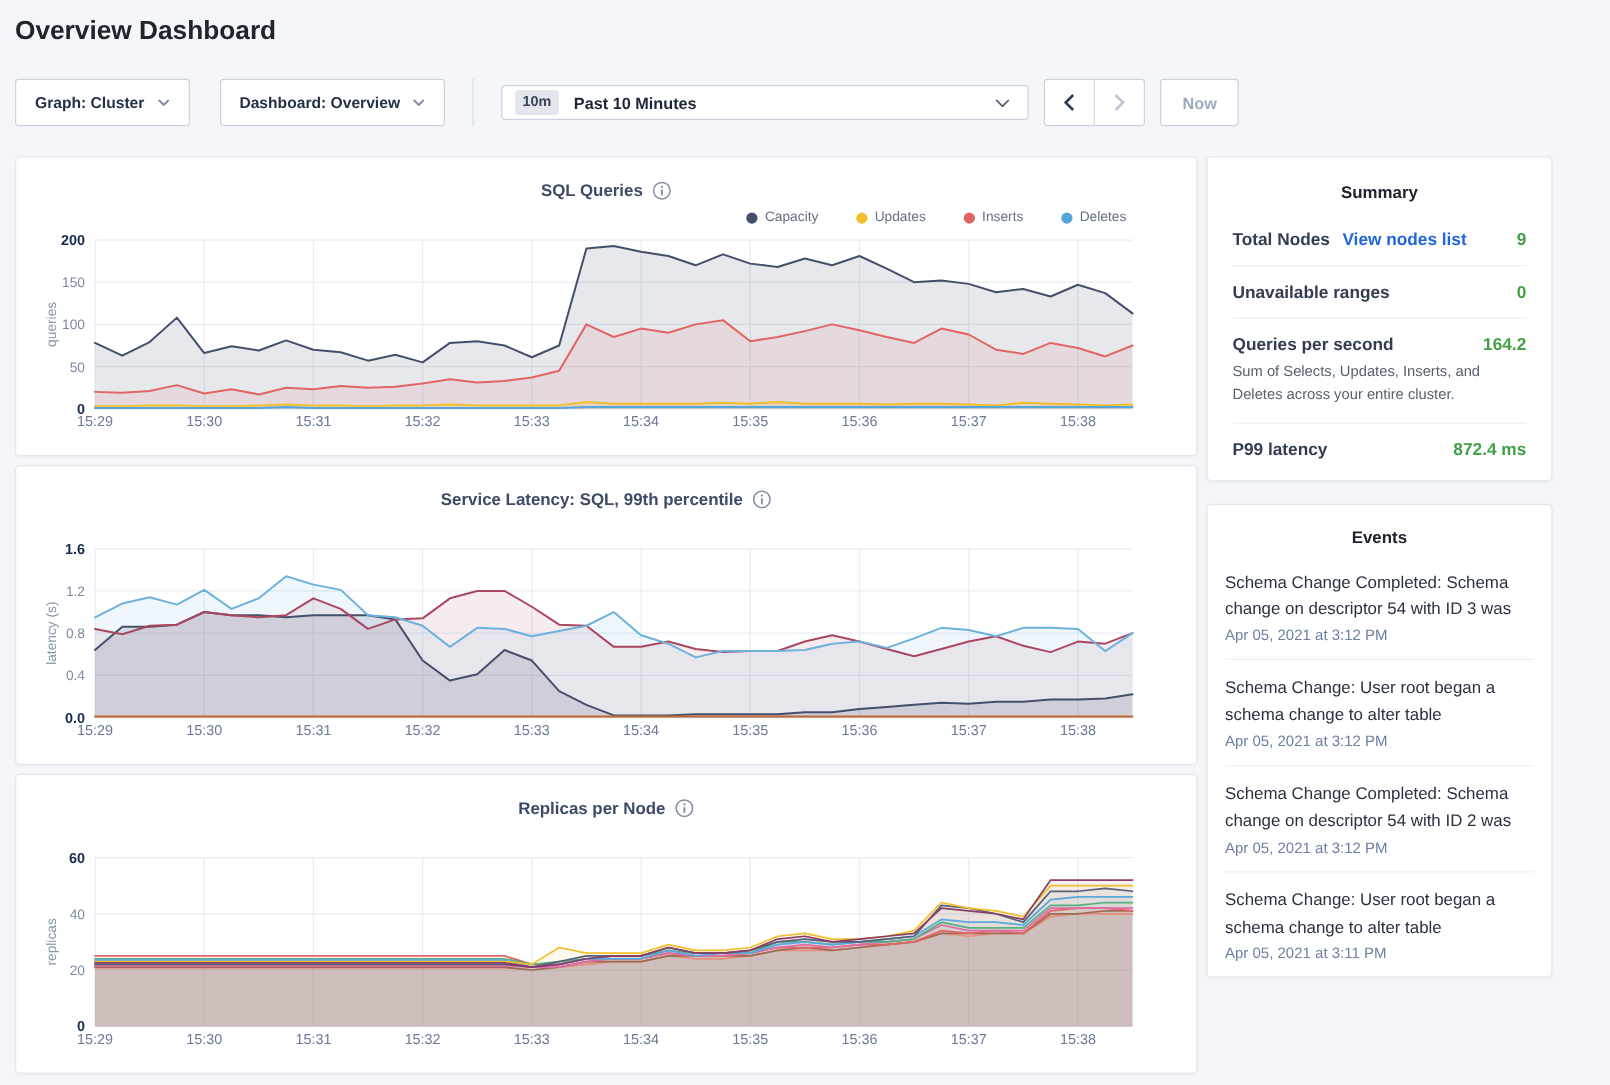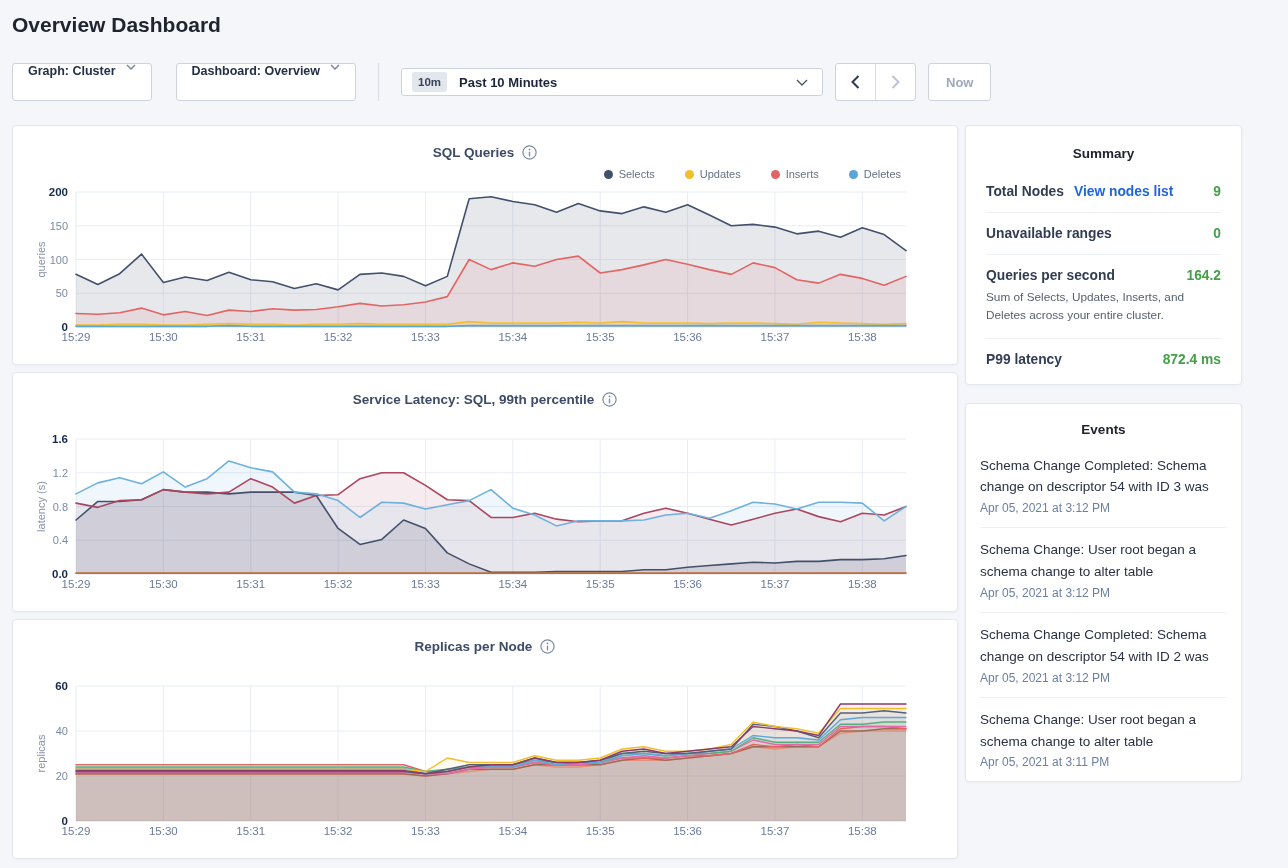--- a/index.html
+++ b/index.html
@@ -9,21 +9,21 @@
     font-family:"Liberation Sans", sans-serif;
     position:relative;
   }
   .page-title { font-size:21px; font-weight:600; color:#20242e; margin:13px 0 0 12px; }
 
   
   .controls { display:flex; align-items:center; margin:26px 12px 0 12px; }
   .select-btn {
     height:38px; box-sizing:border-box; background:#fff;
     border:1px solid #ccd3df; border-radius:3px;
-    display:flex; gap:10px; padding:0 15px;
+    display:flex; align-items:center; gap:10px; padding:0 15px;
     font-size:12.5px; font-weight:700; color:#253047; cursor:pointer;
   }
   .ml24 { margin-left:24px; }
   .vdivider { width:1px; height:38px; background:#d8dde5; margin:0 22px; }
   .time-picker {
     width:422px; height:28px; box-sizing:border-box; background:#fff;
     border:1px solid #ccd3df; border-radius:3px;
     display:flex; align-items:center; gap:12px; padding:0 14px 0 10px; cursor:pointer;
   }
   .badge { background:#e2e6ed; border-radius:3px; font-size:11.5px; font-weight:700; color:#394358; padding:4px 6px; }
@@ -124,21 +124,21 @@
           <svg width="15" height="15" viewBox="0 0 15 15">
               <circle cx="7.5" cy="7.5" r="6.6" fill="none" stroke="#7e8ba3" stroke-width="1.2"></circle>
               <circle cx="7.5" cy="4.4" r="0.9" fill="#7e8ba3"></circle>
               <rect x="6.8" y="6.4" width="1.4" height="5" rx="0.7" fill="#7e8ba3"></rect>
             </svg>
         </span>
       </div>
       <div class="legend">
           <span class="legend-item">
             <span class="legend-dot" style="background: rgb(68, 80, 107);"></span>
-            <span>Selects</span>
+            <span>Capacity</span>
           </span>
           <span class="legend-item">
             <span class="legend-dot" style="background: rgb(242, 190, 44);"></span>
             <span>Updates</span>
           </span>
           <span class="legend-item">
             <span class="legend-dot" style="background: rgb(226, 101, 101);"></span>
             <span>Inserts</span>
           </span>
           <span class="legend-item">

